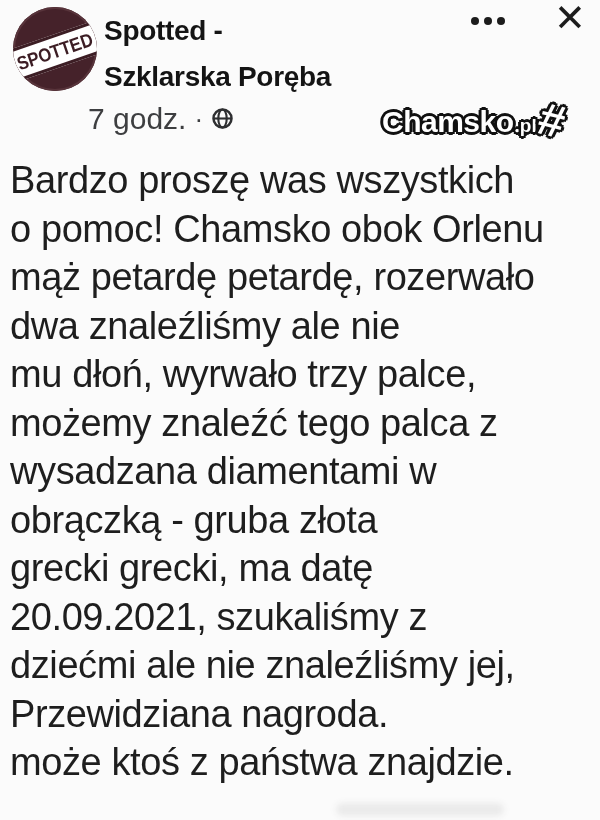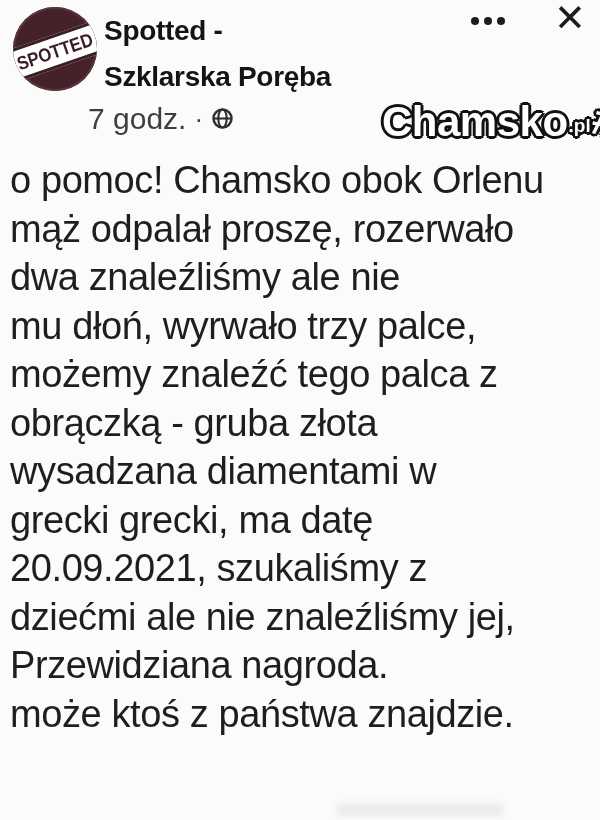--- a/index.html
+++ b/index.html
@@ -60,21 +60,21 @@
   .watermark{
     position:absolute;left:366px;top:104px;display:flex;align-items:flex-start;
     user-select:none;
   }
   .wm-outline{
     color:#ffffff;
     text-shadow:
       -3px 0 0 #111, 3px 0 0 #111, 0 -3px 0 #111, 0 3px 0 #111,
       -2px -2px 0 #111, 2px -2px 0 #111, -2px 2px 0 #111, 2px 2px 0 #111;
   }
-  .wm-main{font-size:42px;font-weight:bold;letter-spacing:-0.5px;line-height:36px;padding-left:16px;}
+  .wm-main{font-size:30px;font-weight:bold;letter-spacing:-0.5px;line-height:36px;padding-left:16px;}
   .wm-suffix{font-size:19px;font-weight:bold;align-self:flex-end;margin:0 0 3px 1px;line-height:22px;}
   .wm-hash{
     font-size:46px;font-weight:bold;line-height:40px;
     transform:rotate(14deg);margin-left:2px;margin-top:-4px;
   }
 
   
   .post-body{
     position:absolute;left:10px;top:156px;width:586px;
     font-size:38px;line-height:48.5px;color:#1e1e1e;letter-spacing:-0.4px;
@@ -124,27 +124,28 @@
 
   <div class="watermark">
     <span class="wm-outline wm-main">Chamsko</span>
     <span class="wm-outline wm-suffix">.pl</span>
     <span class="wm-outline wm-hash">#</span>
   </div>
 
 </div>
 
 <div class="post-body">
+  <div class="post-line">Bardzo proszę was wszystkich</div>
   <div class="post-line">o pomoc! Chamsko obok Orlenu</div>
-  <div class="post-line">mąż odpalał proszę, rozerwało</div>
+  <div class="post-line">mąż petardę petardę, rozerwało</div>
   <div class="post-line">dwa znaleźliśmy ale nie</div>
   <div class="post-line">mu dłoń, wyrwało trzy palce,</div>
   <div class="post-line">możemy znaleźć tego palca z</div>
+  <div class="post-line">wysadzana diamentami w</div>
   <div class="post-line">obrączką - gruba złota</div>
-  <div class="post-line">wysadzana diamentami w</div>
   <div class="post-line">grecki grecki, ma datę</div>
   <div class="post-line">20.09.2021, szukaliśmy z</div>
   <div class="post-line">dziećmi ale nie znaleźliśmy jej,</div>
   <div class="post-line">Przewidziana nagroda.</div>
   <div class="post-line">może ktoś z państwa znajdzie.</div>
 </div>
 
 <div class="bottom-smudge"></div>
 
 </body></html>

